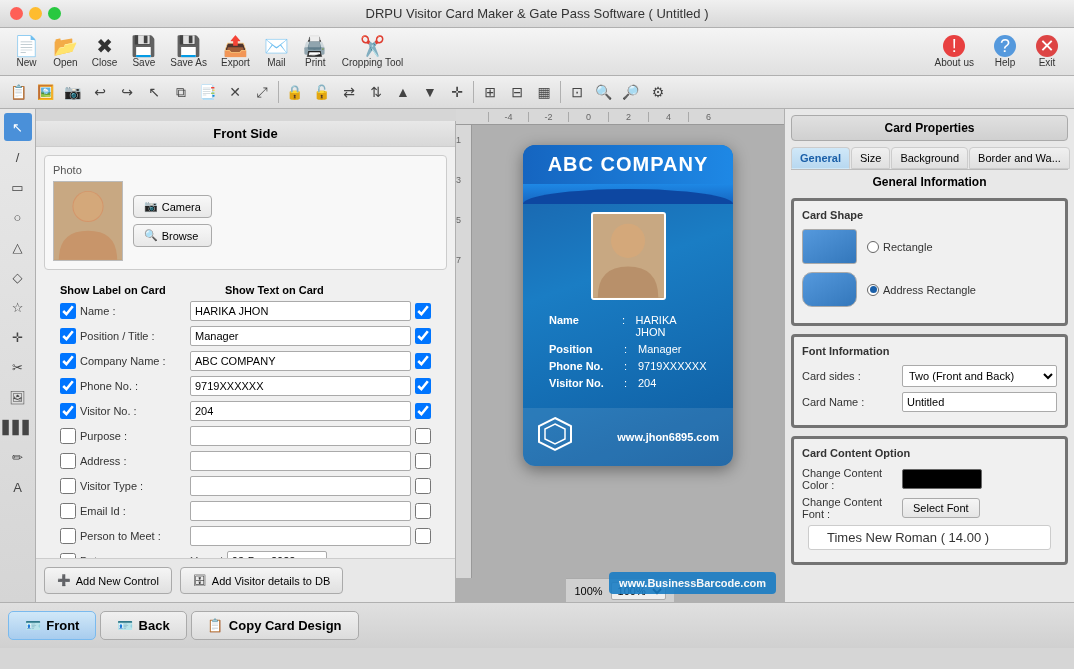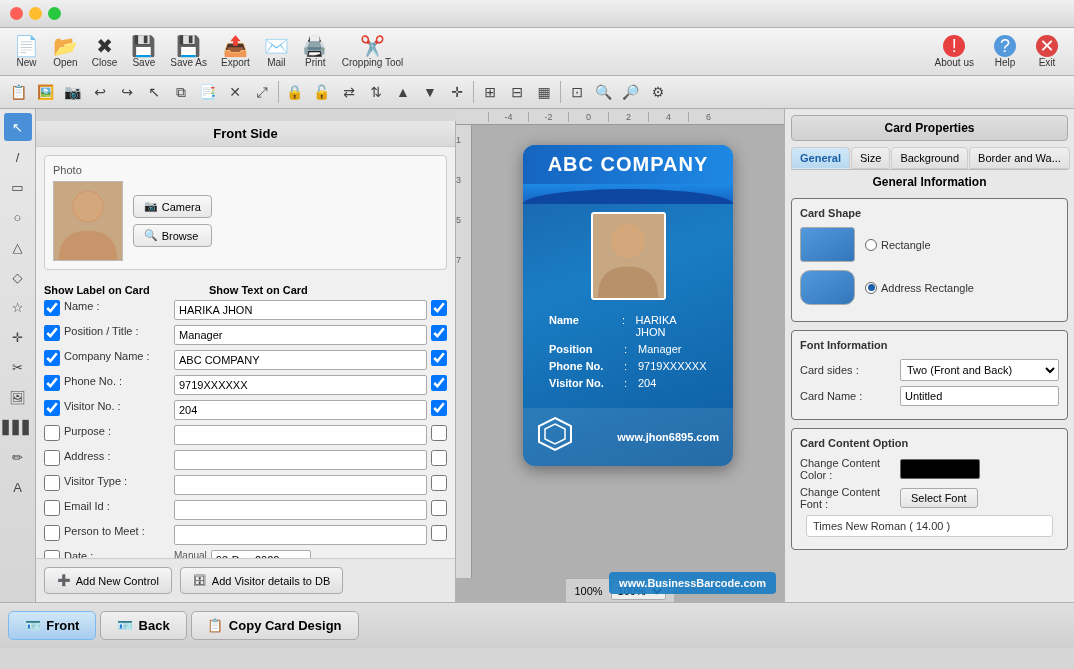--- a/index.html
+++ b/index.html
@@ -121,25 +121,25 @@
     }
     .photo-buttons { display: flex; flex-direction: column; gap: 6px; }
     .photo-btn {
       display: flex; align-items: center; gap: 4px;
       padding: 4px 10px; border-radius: 4px;
       border: 1px solid #aaa; background: linear-gradient(to bottom, #f8f8f8, #e8e8e8);
       cursor: pointer; font-size: 11px;
     }
 
     
-    .form-section { padding: 6px 8px; flex: 1; overflow-y: auto; }
+    .form-section { padding: 6px 24px; flex: 1; overflow-y: auto; }
     .form-headers { display: flex; font-weight: bold; font-size: 11px; margin-bottom: 4px; }
     .form-headers .col1 { width: 165px; }
     .form-headers .col2 { flex: 1; }
-    .form-row { display: flex; margin-bottom: 3px; min-height: 22px; }
+    .form-row { display: flex; align-items: center; margin-bottom: 3px; min-height: 22px; }
     .form-check { width: 16px; height: 16px; margin-right: 4px; }
     .form-label { width: 110px; font-size: 11px; color: #333; }
     .form-input {
       flex: 1; height: 20px; border: 1px solid #aaa; border-radius: 2px;
       padding: 0 4px; font-size: 11px; background: white;
       margin-right: 4px;
     }
     .form-check-right { width: 16px; height: 16px; }
     .form-manual { font-size: 10px; color: #555; margin-right: 4px; }
     .form-date-input {
@@ -259,21 +259,21 @@
       border-radius: 4px 4px 0 0; margin-right: 1px; white-space: nowrap;
     }
     .tab-btn.active {
       background: linear-gradient(to bottom, #d0e8f8, #b8d8f0);
       border-bottom-color: transparent; font-weight: 600; color: #1a5fa8;
     }
     .general-info-header {
       text-align: center; font-weight: bold; font-size: 12px; padding: 5px;
     }
     .section-box {
-      border: 1px solid #737373; border-radius: 4px; margin: 4px 6px; padding: 8px;
+      border: 3px solid #737373; border-radius: 4px; margin: 4px 6px; padding: 8px;
       background: #f0f0f0;
     }
     .section-title {
       font-size: 11px; font-weight: bold; color: #333; margin-bottom: 8px;
     }
     .card-shape-row { display: flex; align-items: center; gap: 10px; margin-bottom: 8px; }
     .shape-preview {
       width: 55px; height: 35px;
       background: linear-gradient(to bottom right, #5599dd, #3377bb);
       border-radius: 3px;
@@ -301,22 +301,22 @@
     }
     .color-swatch {
       width: 80px; height: 20px; background: black; border: 1px solid #666; border-radius: 2px;
     }
     .font-btn {
       padding: 3px 10px; font-size: 11px; border: 1px solid #aaa;
       background: linear-gradient(to bottom, #f5f5f5, #e5e5e5); border-radius: 3px;
       cursor: pointer;
     }
     .font-display {
-      margin: 4px 6px; font-size: 11px; color: #333; border: 1px solid #ccc;
-      padding: 4px 6px; background: white; border-radius: 3px;
+      margin: 4px 6px; font-size: 13px; color: #333; border: 1px solid #ccc;
+      padding: 4px 18px; background: white; border-radius: 3px;
     }
 
     
     .bottom-tabs {
       height: 46px;
       background: linear-gradient(to bottom, #e0e0e0, #d0d0d0);
       border-top: 1px solid #b0b0b0;
       display: flex;
       align-items: center;
       padding: 0 8px;
@@ -347,20 +347,21 @@
   </style>
 </head>
 <body>
 
 <div class="title-bar">
   <div class="window-buttons">
     <button class="win-btn close"></button>
     <button class="win-btn min"></button>
     <button class="win-btn max"></button>
   </div>
+  <span class="title-bar-text">DRPU Visitor Card Maker &amp; Gate Pass Software ( Untitled )</span>
 </div>
 
 <div class="toolbar">
   <button class="toolbar-btn">
     <span class="toolbar-icon">📄</span>
     <span>New</span>
   </button>
   <button class="toolbar-btn">
     <span class="toolbar-icon">📂</span>
     <span>Open</span>

